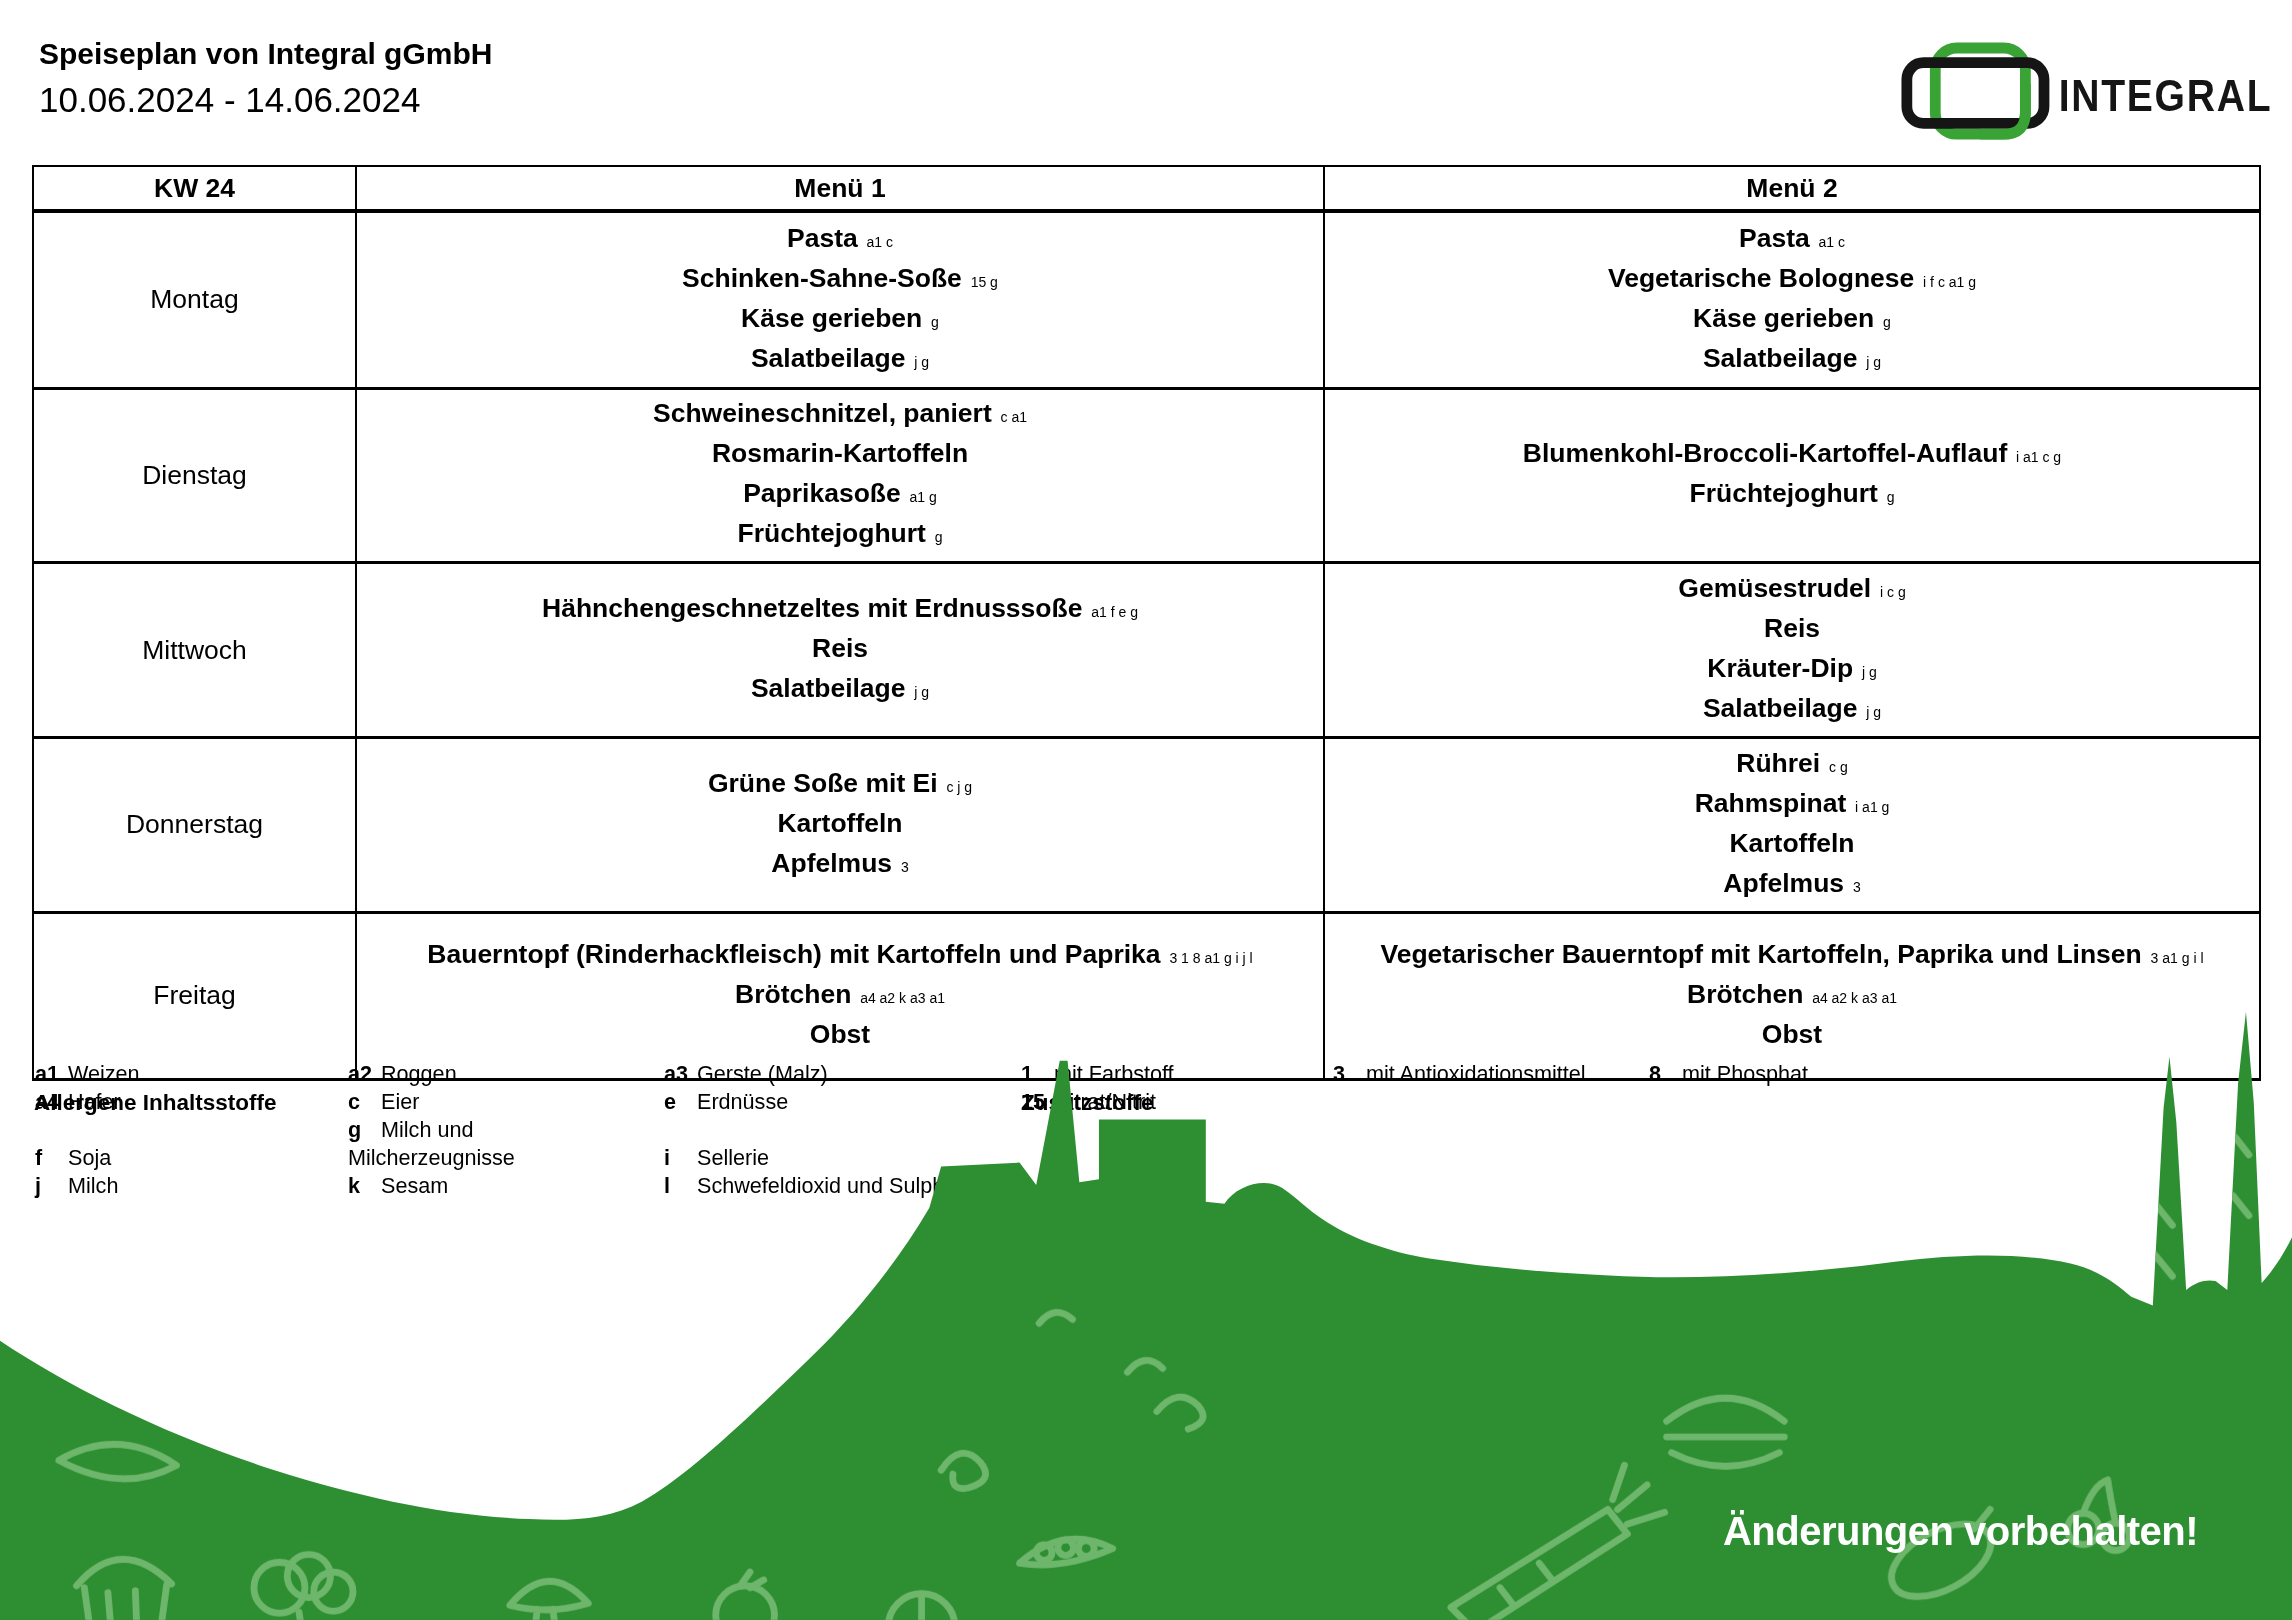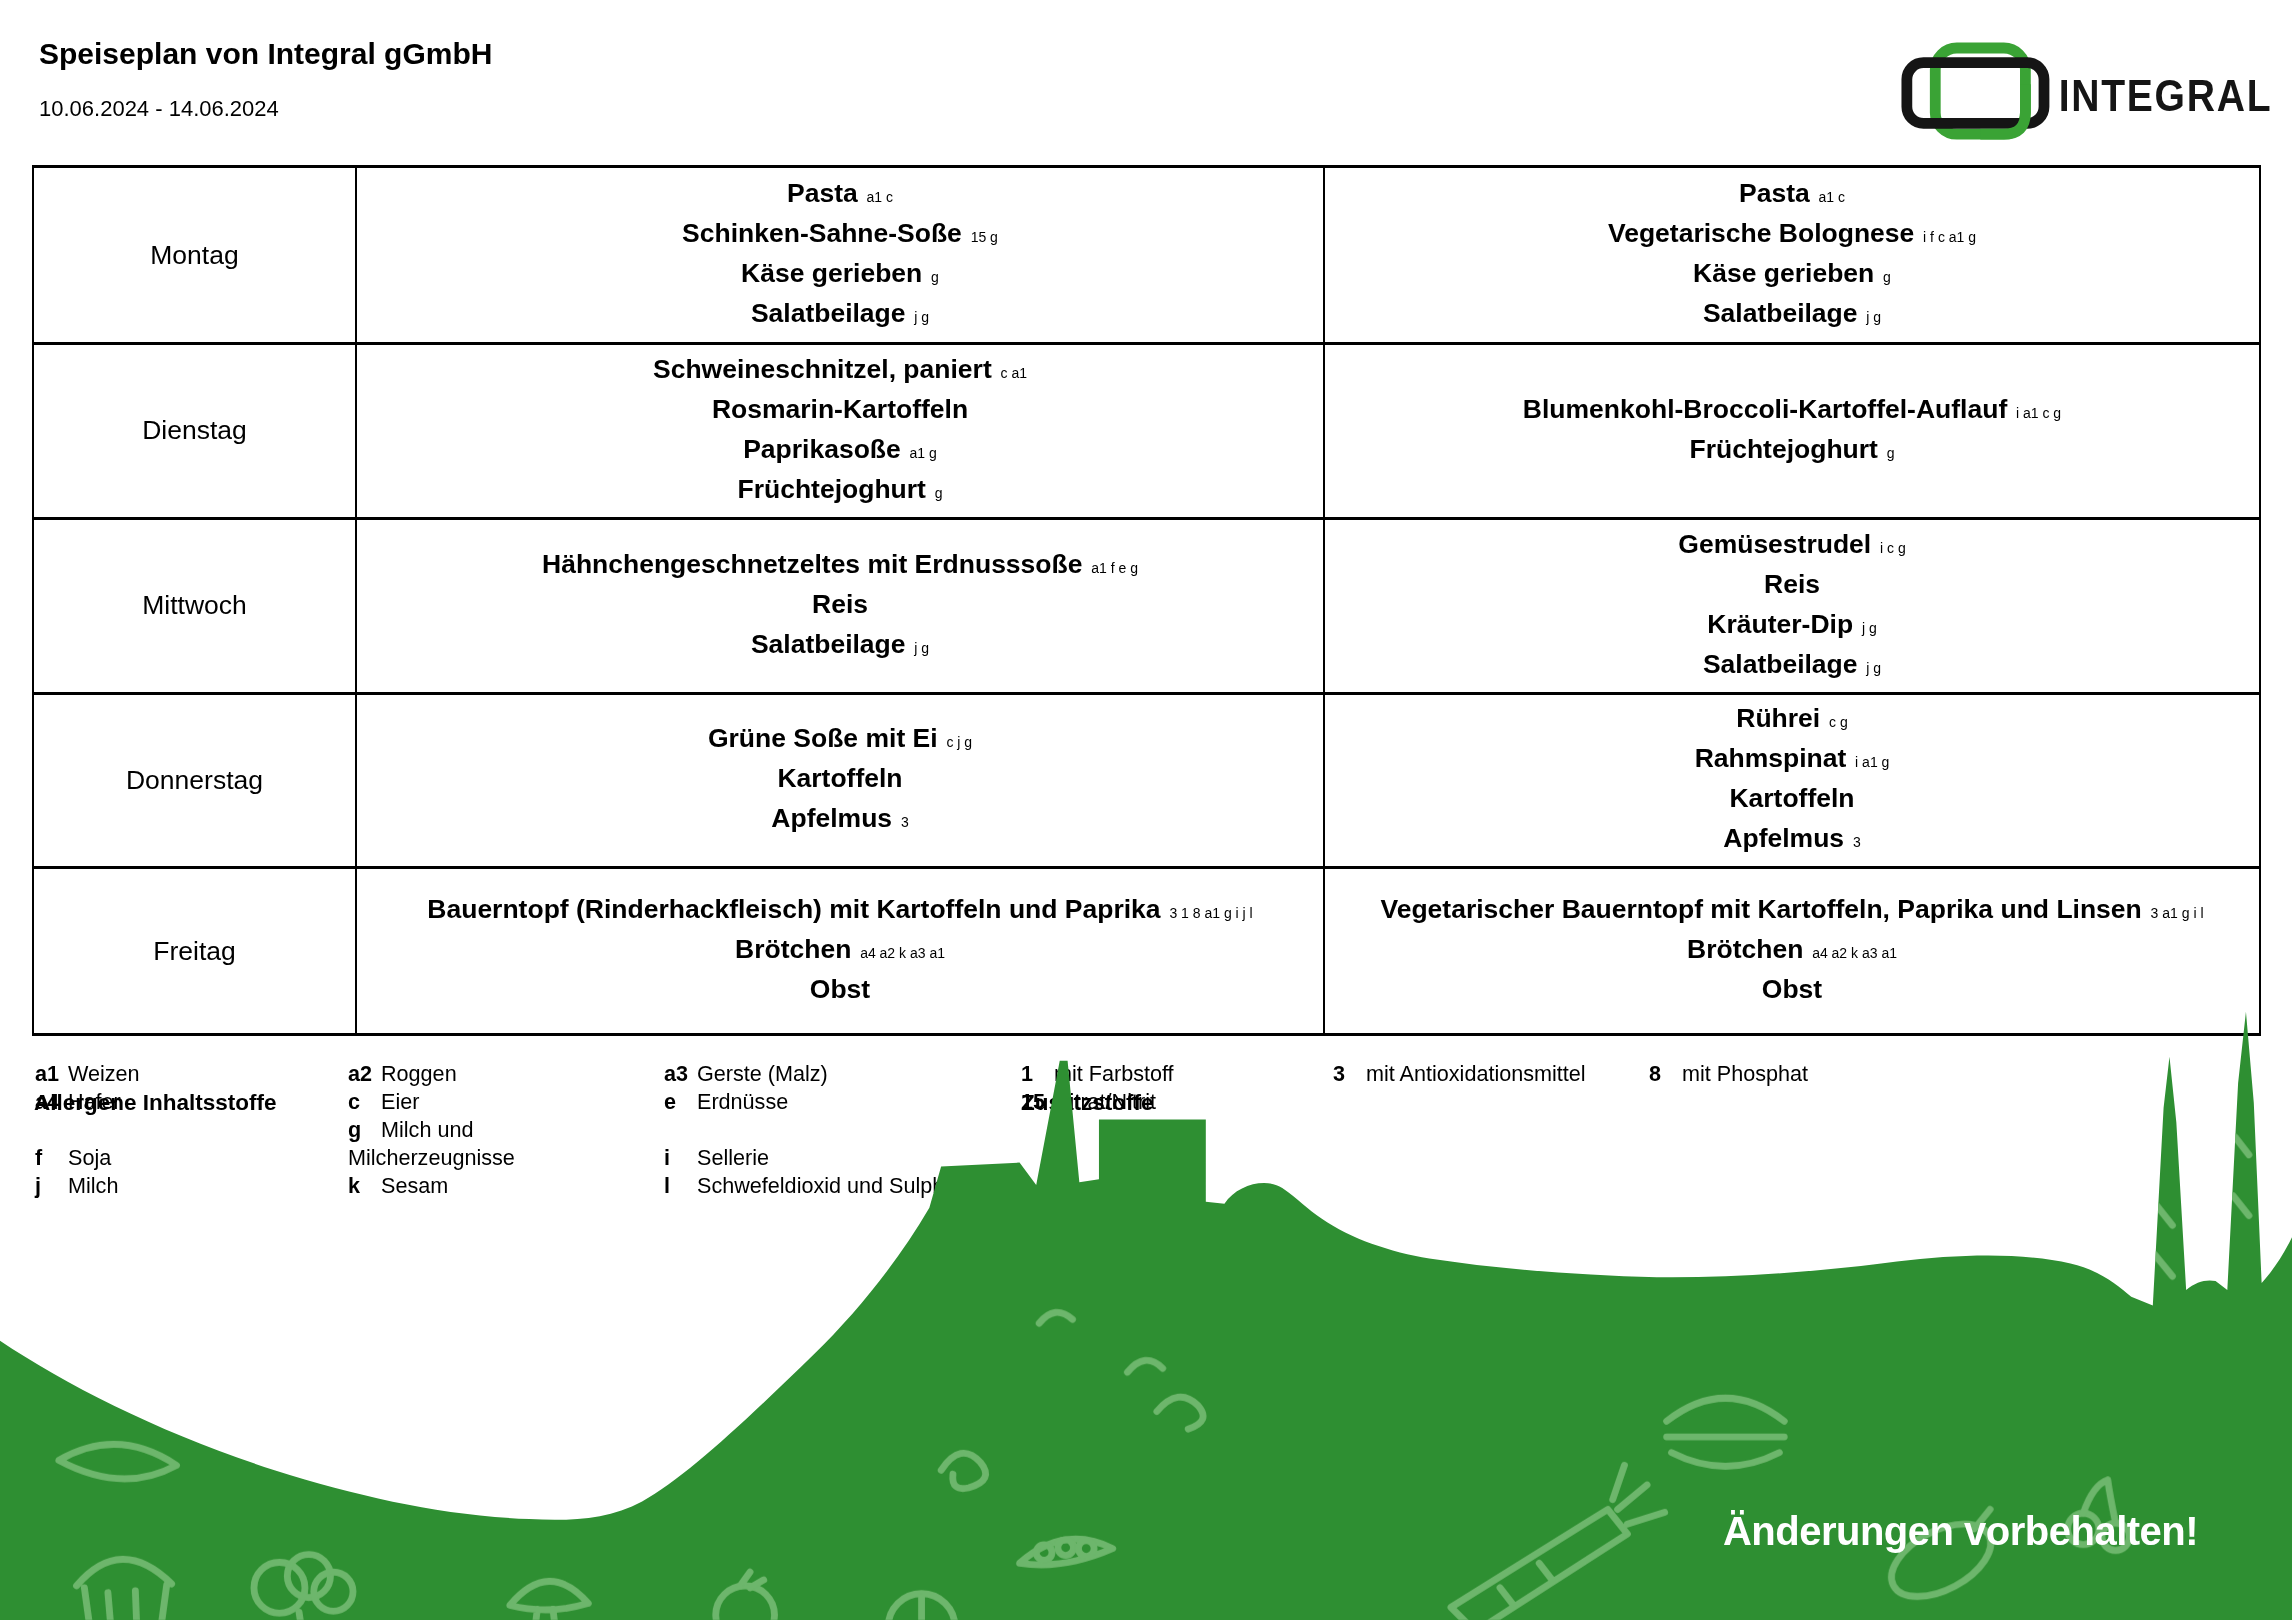--- a/index.html
+++ b/index.html
@@ -2,21 +2,21 @@
 <html><head>
 <meta charset="utf-8">
 <style>
   * { margin:0; padding:0; box-sizing:border-box; }
   html,body { background:#ffffff; }
   body { font-family:"Liberation Sans","DejaVu Sans",sans-serif; color:#000; }
   .page { position:relative; width:2293px; height:1620px; background:#fff; overflow:hidden; }
 
   
   .title { position:absolute; left:39px; top:37px; font-size:30px; font-weight:bold; }
-  .daterange { position:absolute; left:39px; top:96px; font-size:22px; }
+  .daterange { position:absolute; left:39px; top:80px; font-size:35px; }
   .logo { position:absolute; left:1900px; top:41px; width:384px; height:110px; }
 
   
   table.menu { position:absolute; left:32px; top:165px; width:2228px;
     border-collapse:collapse; table-layout:fixed; }
   table.menu { border:2.9px solid #000; }
   table.menu th { border:2px solid #000; border-top:2.9px solid #000; border-bottom:4.9px solid #000;
     font-size:26.5px; font-weight:bold; text-align:center; vertical-align:middle; }
   table.menu td { border-left:2px solid #000; border-right:2px solid #000;
     border-top:3.9px solid #000; border-bottom:3.9px solid #000;
@@ -57,20 +57,25 @@
     <text x="162" y="71" font-family="Liberation Sans, DejaVu Sans, sans-serif" font-size="46" font-weight="600" letter-spacing="2" fill="#151515" textLength="218" lengthAdjust="spacingAndGlyphs">INTEGRAL</text>
   </svg>
 
   <table class="menu">
     <colgroup>
         <col style="width:323px">
         <col style="width:968px">
         <col style="width:936px">
       </colgroup>
     <tbody>
+        <tr style="height:45px">
+      <th>KW 24</th>
+      <th>Menü 1</th>
+      <th>Menü 2</th>
+    </tr>
 
     <tr style="height:177px">
       <td class="day-cell">Montag</td>
       <td class="menu-cell">
         <div class="dish"><span class="dn">Pasta</span><span class="dc">a1 c</span></div>
         <div class="dish"><span class="dn">Schinken-Sahne-Soße</span><span class="dc">15 g</span></div>
         <div class="dish"><span class="dn">Käse gerieben</span><span class="dc">g</span></div>
         <div class="dish"><span class="dn">Salatbeilage</span><span class="dc">j g</span></div>
       </td>
       <td class="menu-cell">

